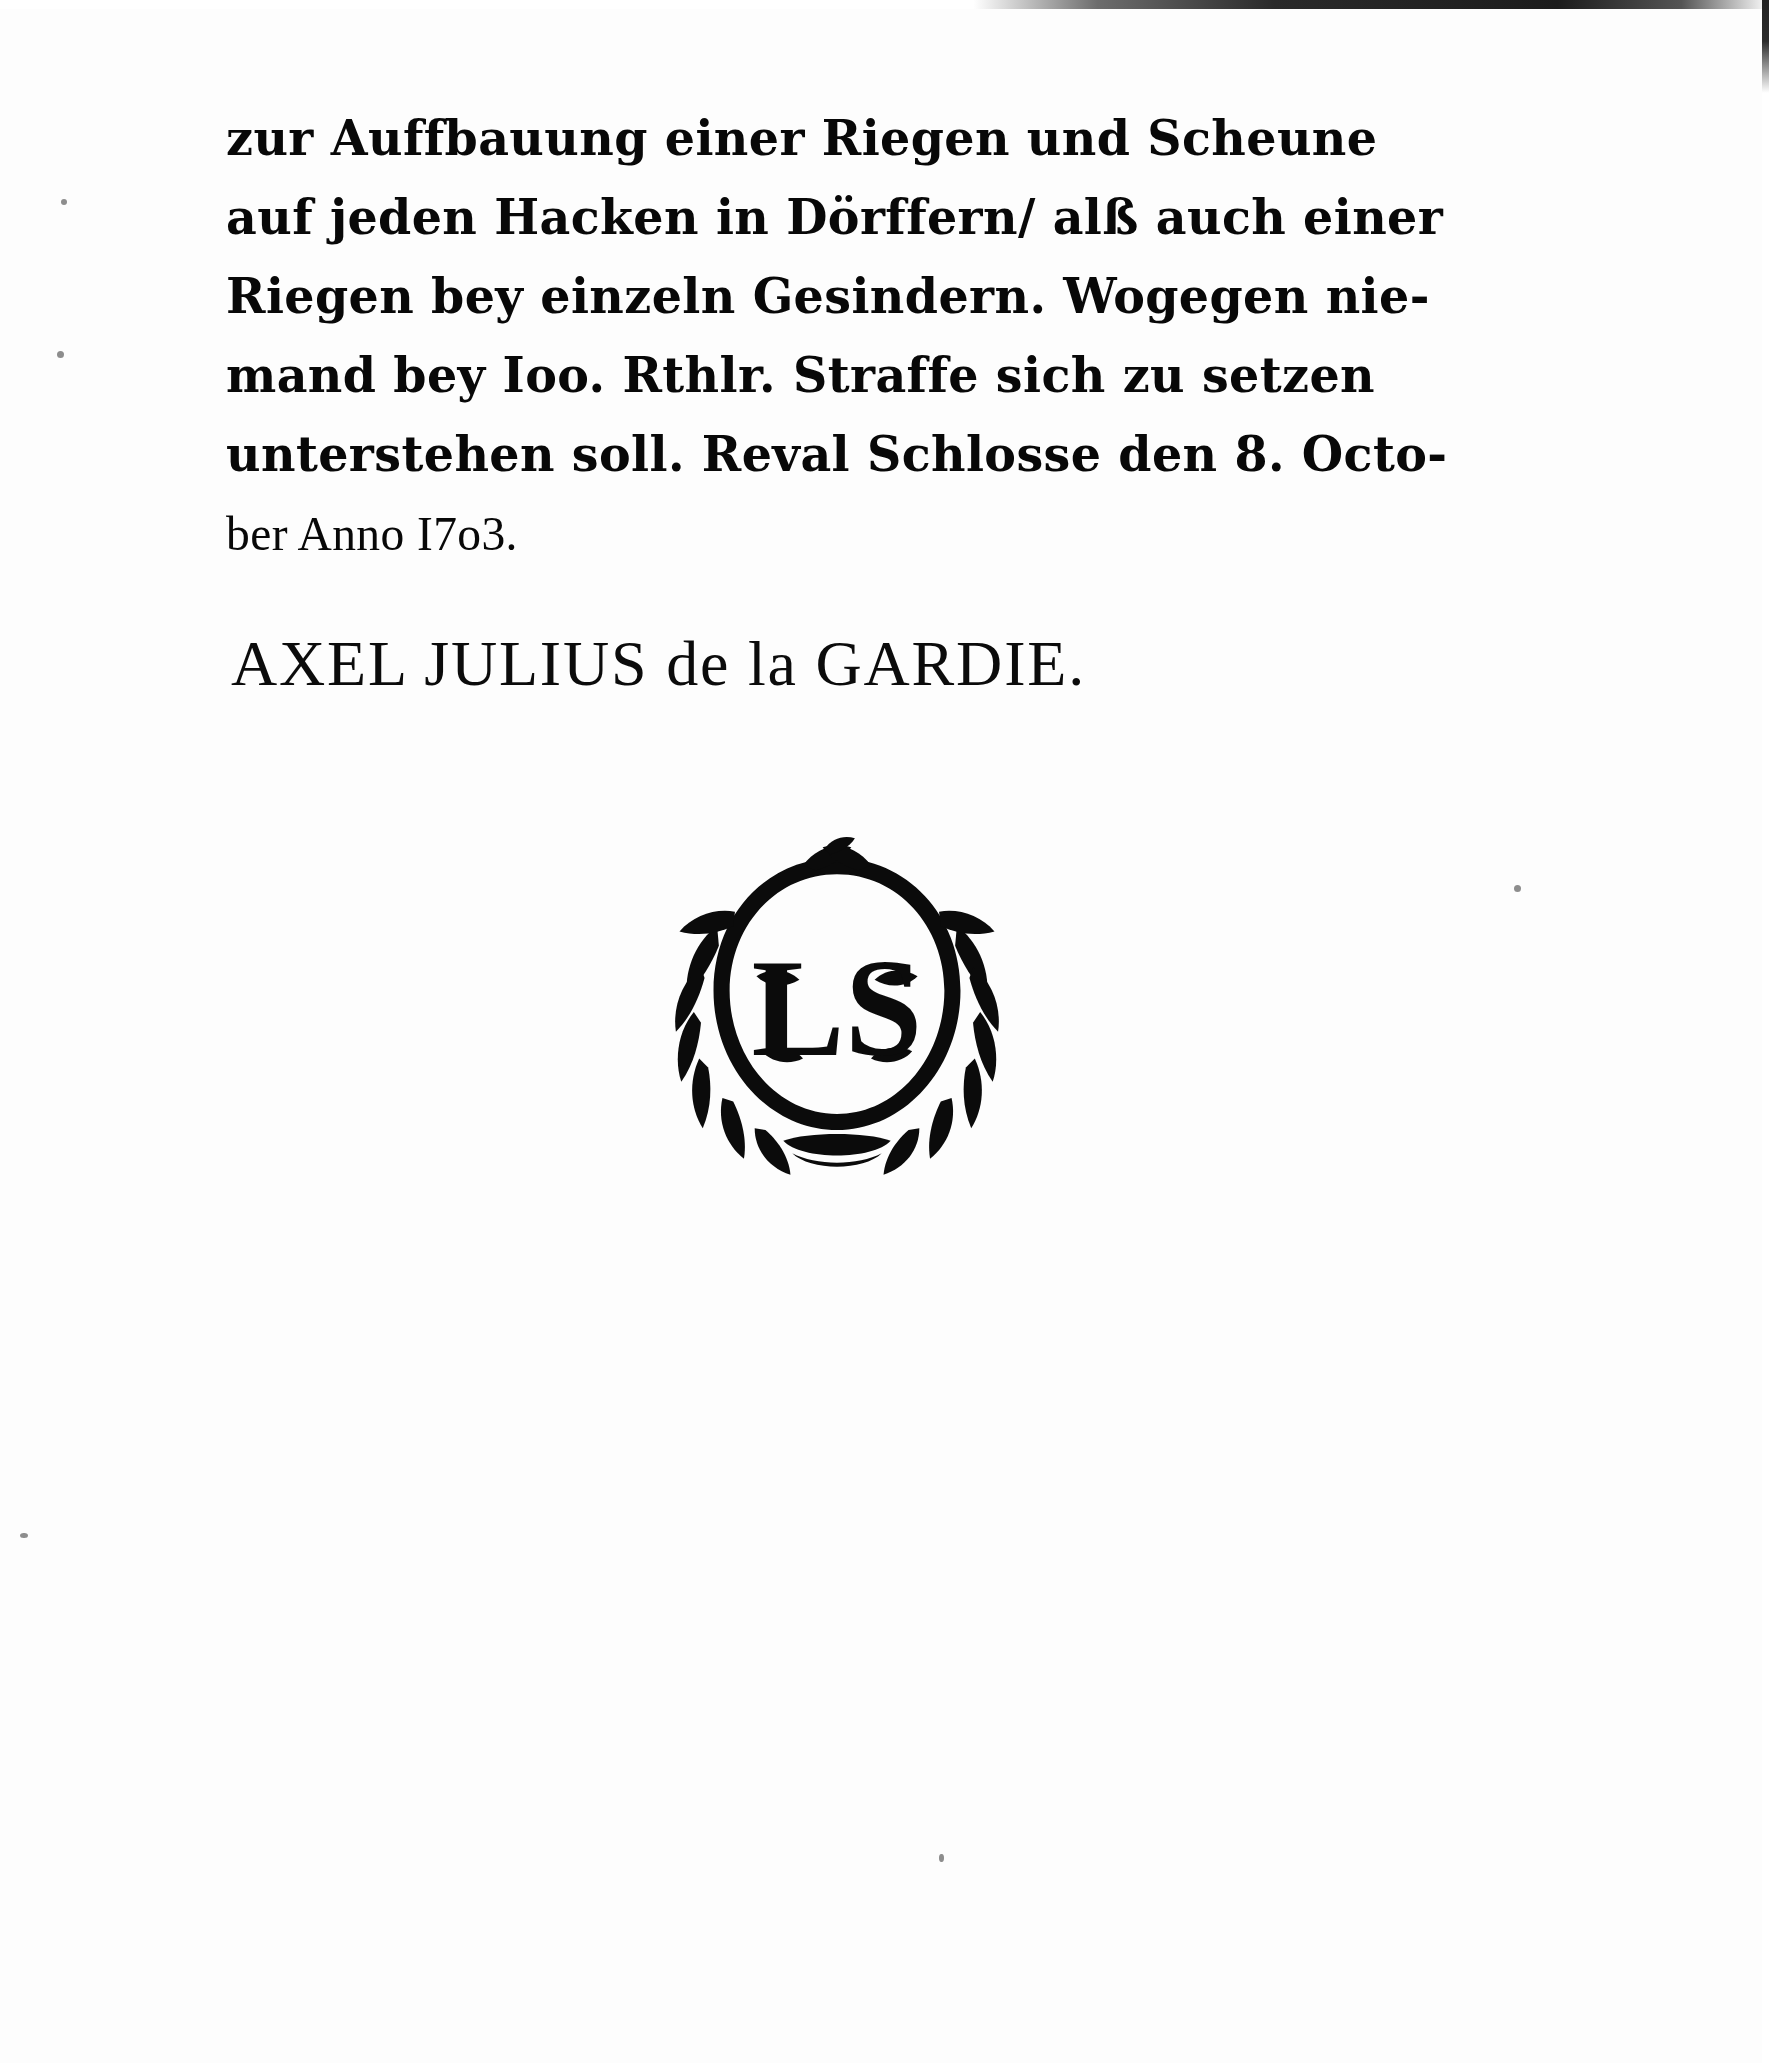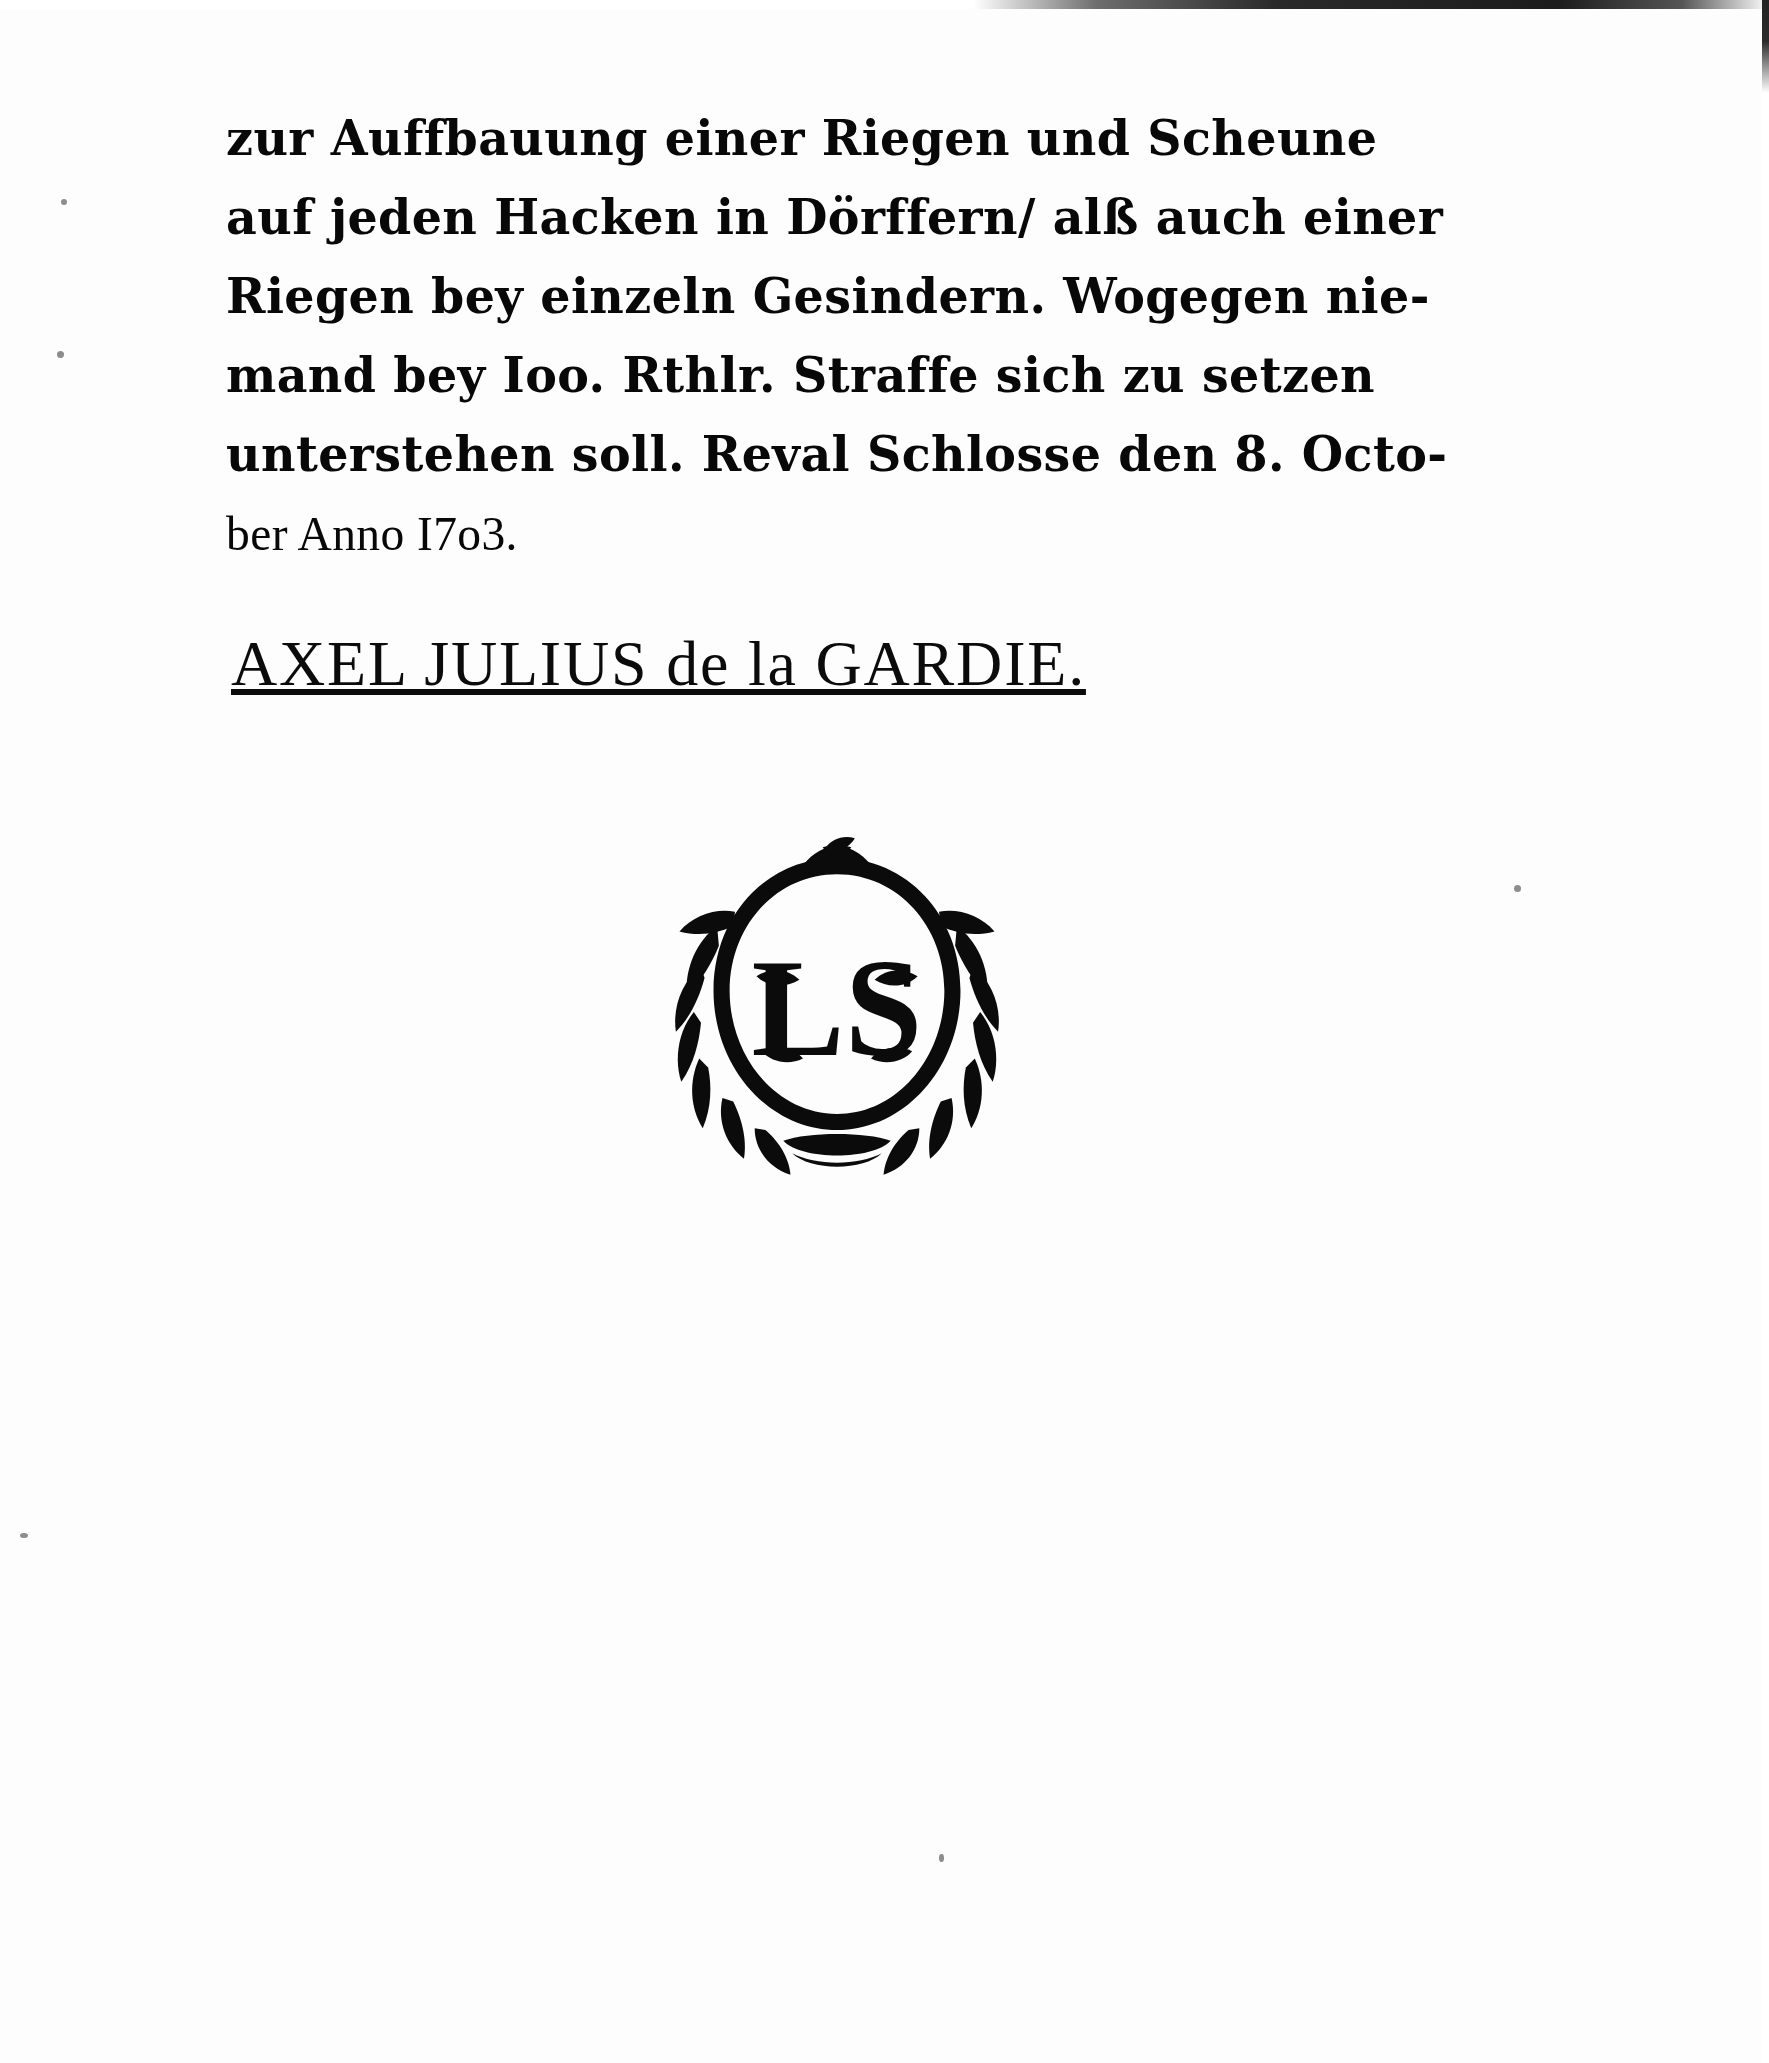--- a/index.html
+++ b/index.html
@@ -80,21 +80,20 @@
     position: absolute;
     left: 231px;
     top: 627px;
     width: 1308px;
     font-family: "Liberation Serif", serif;
     font-weight: 400;
     font-size: 64px;
     letter-spacing: 1.8px;
     color: #0b0b0b;
     white-space: nowrap;
-    text-decoration: underline;
   }
 
   
   .emblem {
     position: absolute;
     left: 649px;
     top: 833px;
     width: 376px;
     height: 349px;
     text-align: center;

